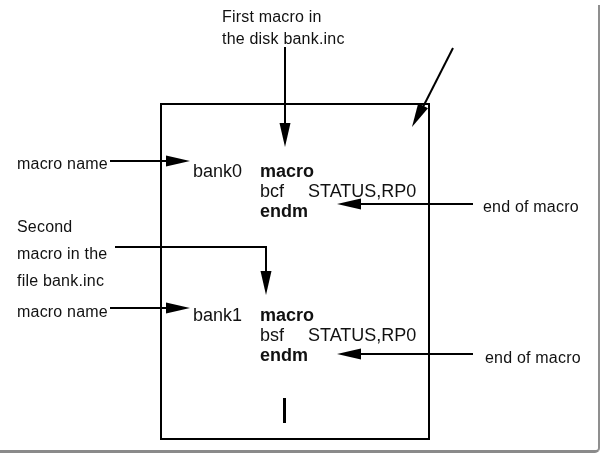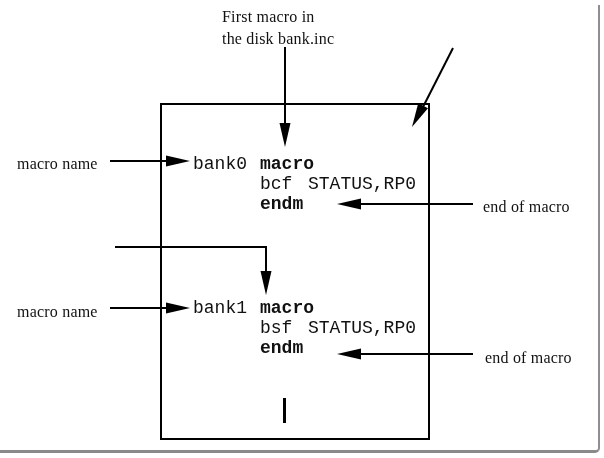--- a/index.html
+++ b/index.html
@@ -9,27 +9,27 @@
     overflow:hidden;
   }
   .shadow-frame {
     position:absolute; left:0; top:5px; width:598px; height:445px;
     border-right:2px solid #8f8f8f; border-bottom:3px solid #8a8a8a;
     border-radius:0 0 5px 0; pointer-events:none;
   }
   svg.overlay { position:absolute; left:0; top:0; }
   .label {
     position:absolute; font-size:16px; line-height:22px;
-    white-space:nowrap; letter-spacing:0.2px;font-family:Liberation Serif, serif;
+    white-space:nowrap; letter-spacing:0.2px;
   }
   .label .lbl-line { height:22px; }
   .label-3line .lbl-line { height:27px; line-height:27px; }
   .code-block { position:absolute; font-size:18px; }
   .code-row { position:relative; height:20px; line-height:20px; }
-  .code-row span { position:absolute; top:1px; white-space:nowrap;font-family:Liberation Mono, monospace; }
+  .code-row span { position:absolute; top:8px; white-space:nowrap; }
   .col-name { left:0; }
   .col-kw   { left:67px; font-weight:bold;text-align:right; }
   .col-op   { left:67px; }
   .col-args { left:115px; }
   .cursor { position:absolute; left:283px; top:398px; width:3px; height:25px; background:#000000; }
 </style>
 </head>
 <body>
 
 <div class="page">
@@ -77,20 +77,25 @@
   </svg>
 
   <div class="label" style="left:222px; top:6px;">
     <div class="lbl-line">First macro in</div>
     <div class="lbl-line">the disk bank.inc</div>
   </div>
 
 
   <div class="label" style="left:17px; top:153px;">macro name</div>
 
+  <div class="label label-3line" style="left:17px; top:213px;">
+    <div class="lbl-line">Second</div>
+    <div class="lbl-line">macro in the</div>
+    <div class="lbl-line">file bank.inc</div>
+  </div>
 
   <div class="label" style="left:17px; top:301px;">macro name</div>
 
   <div class="label" style="left:483px; top:196px;">end of macro</div>
 
   <div class="label" style="left:485px; top:347px;">end of macro</div>
 
   <div class="code-block" style="left:193px; top:153px;">
     <div class="code-row">
       <span class="col-name">bank0</span>

